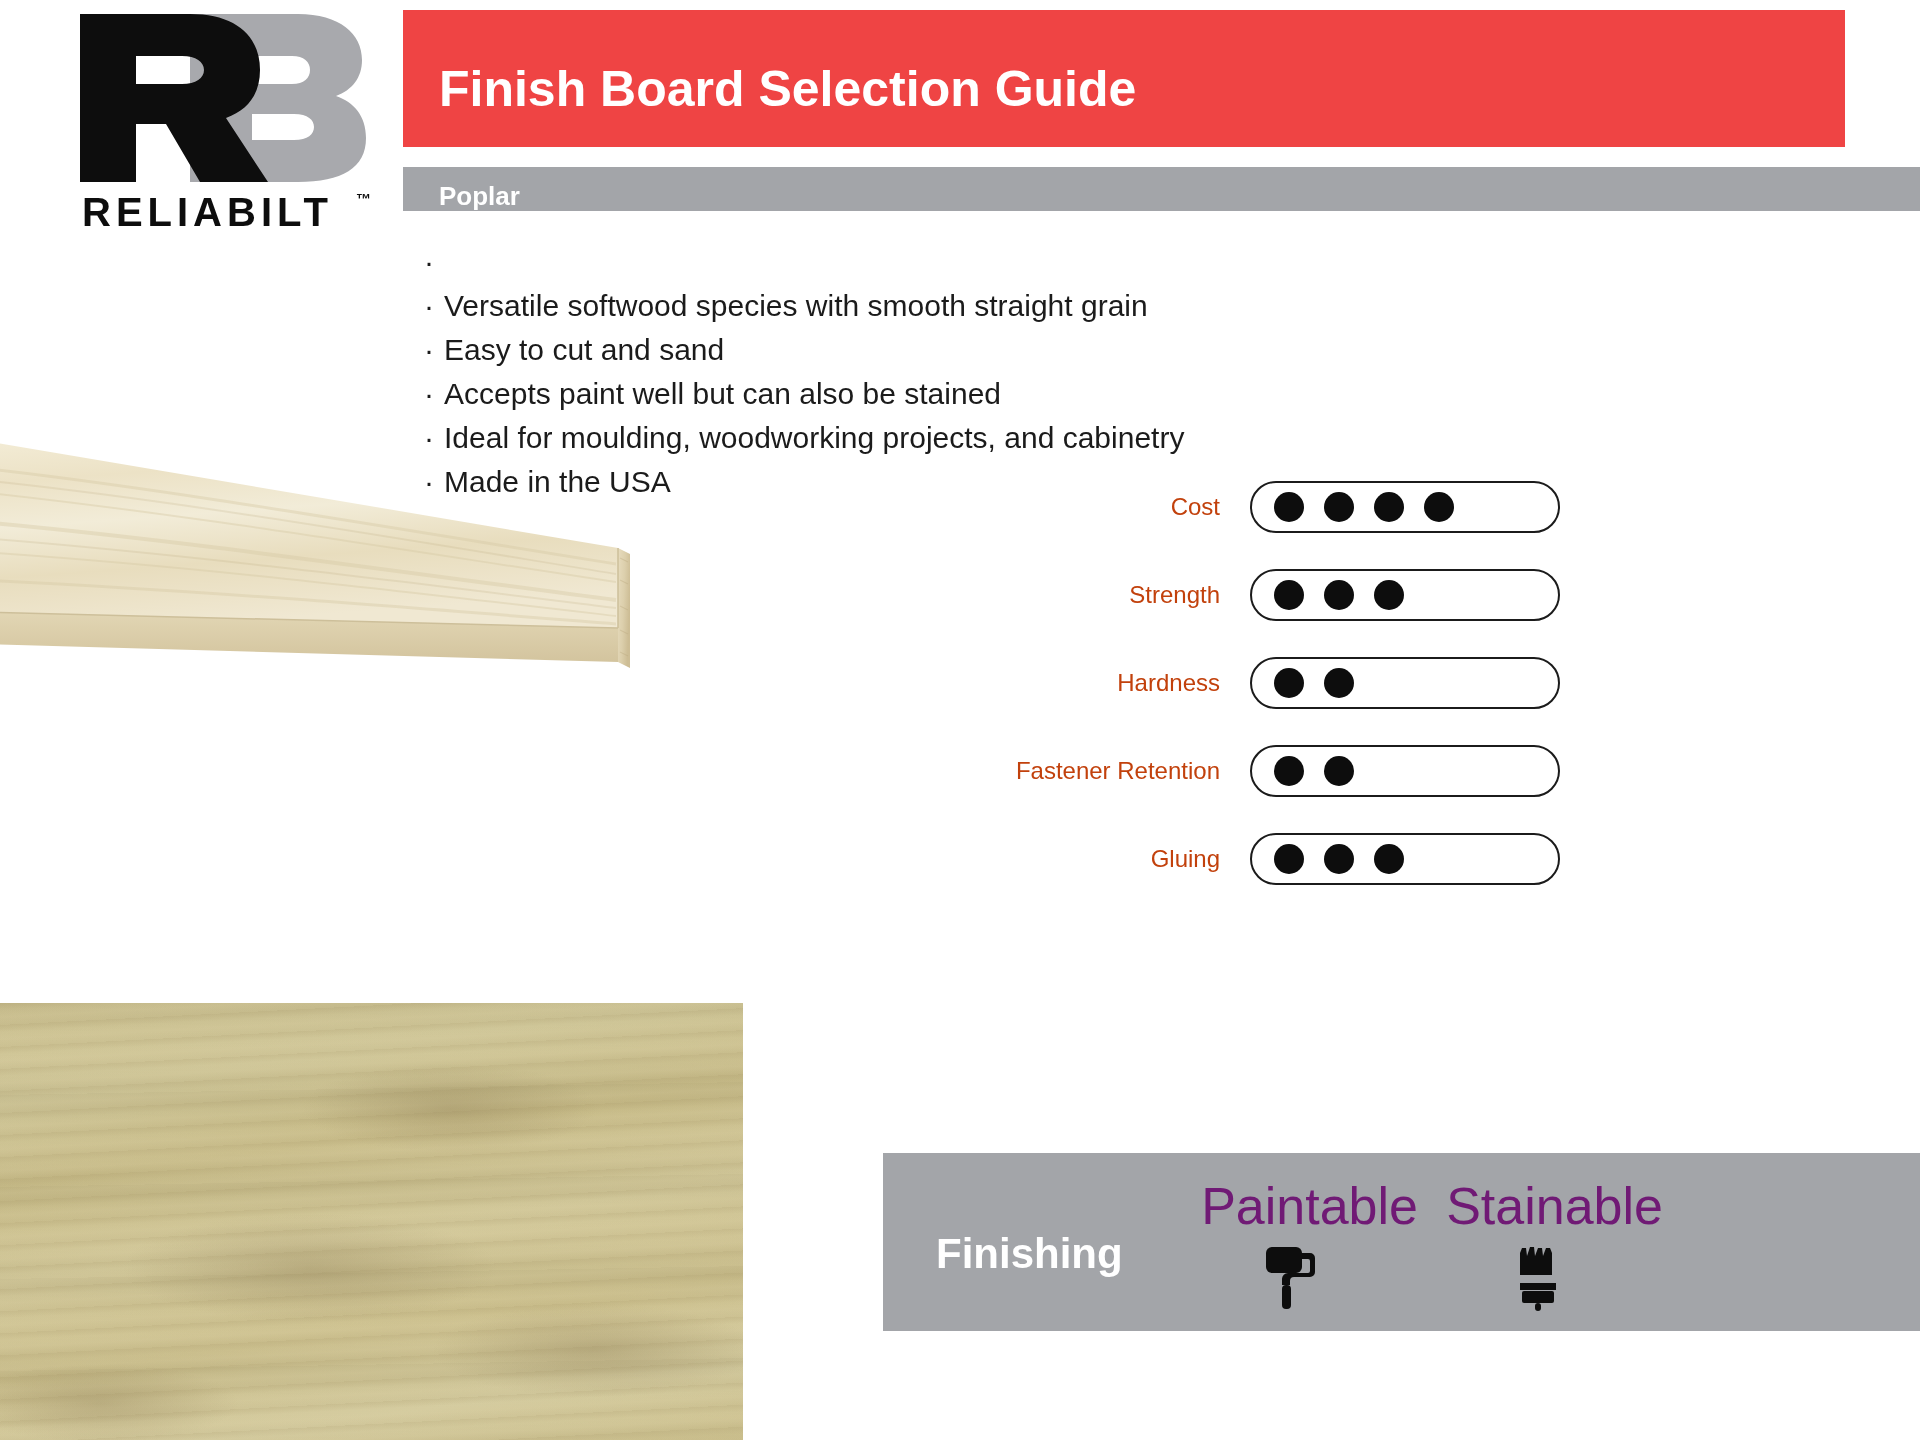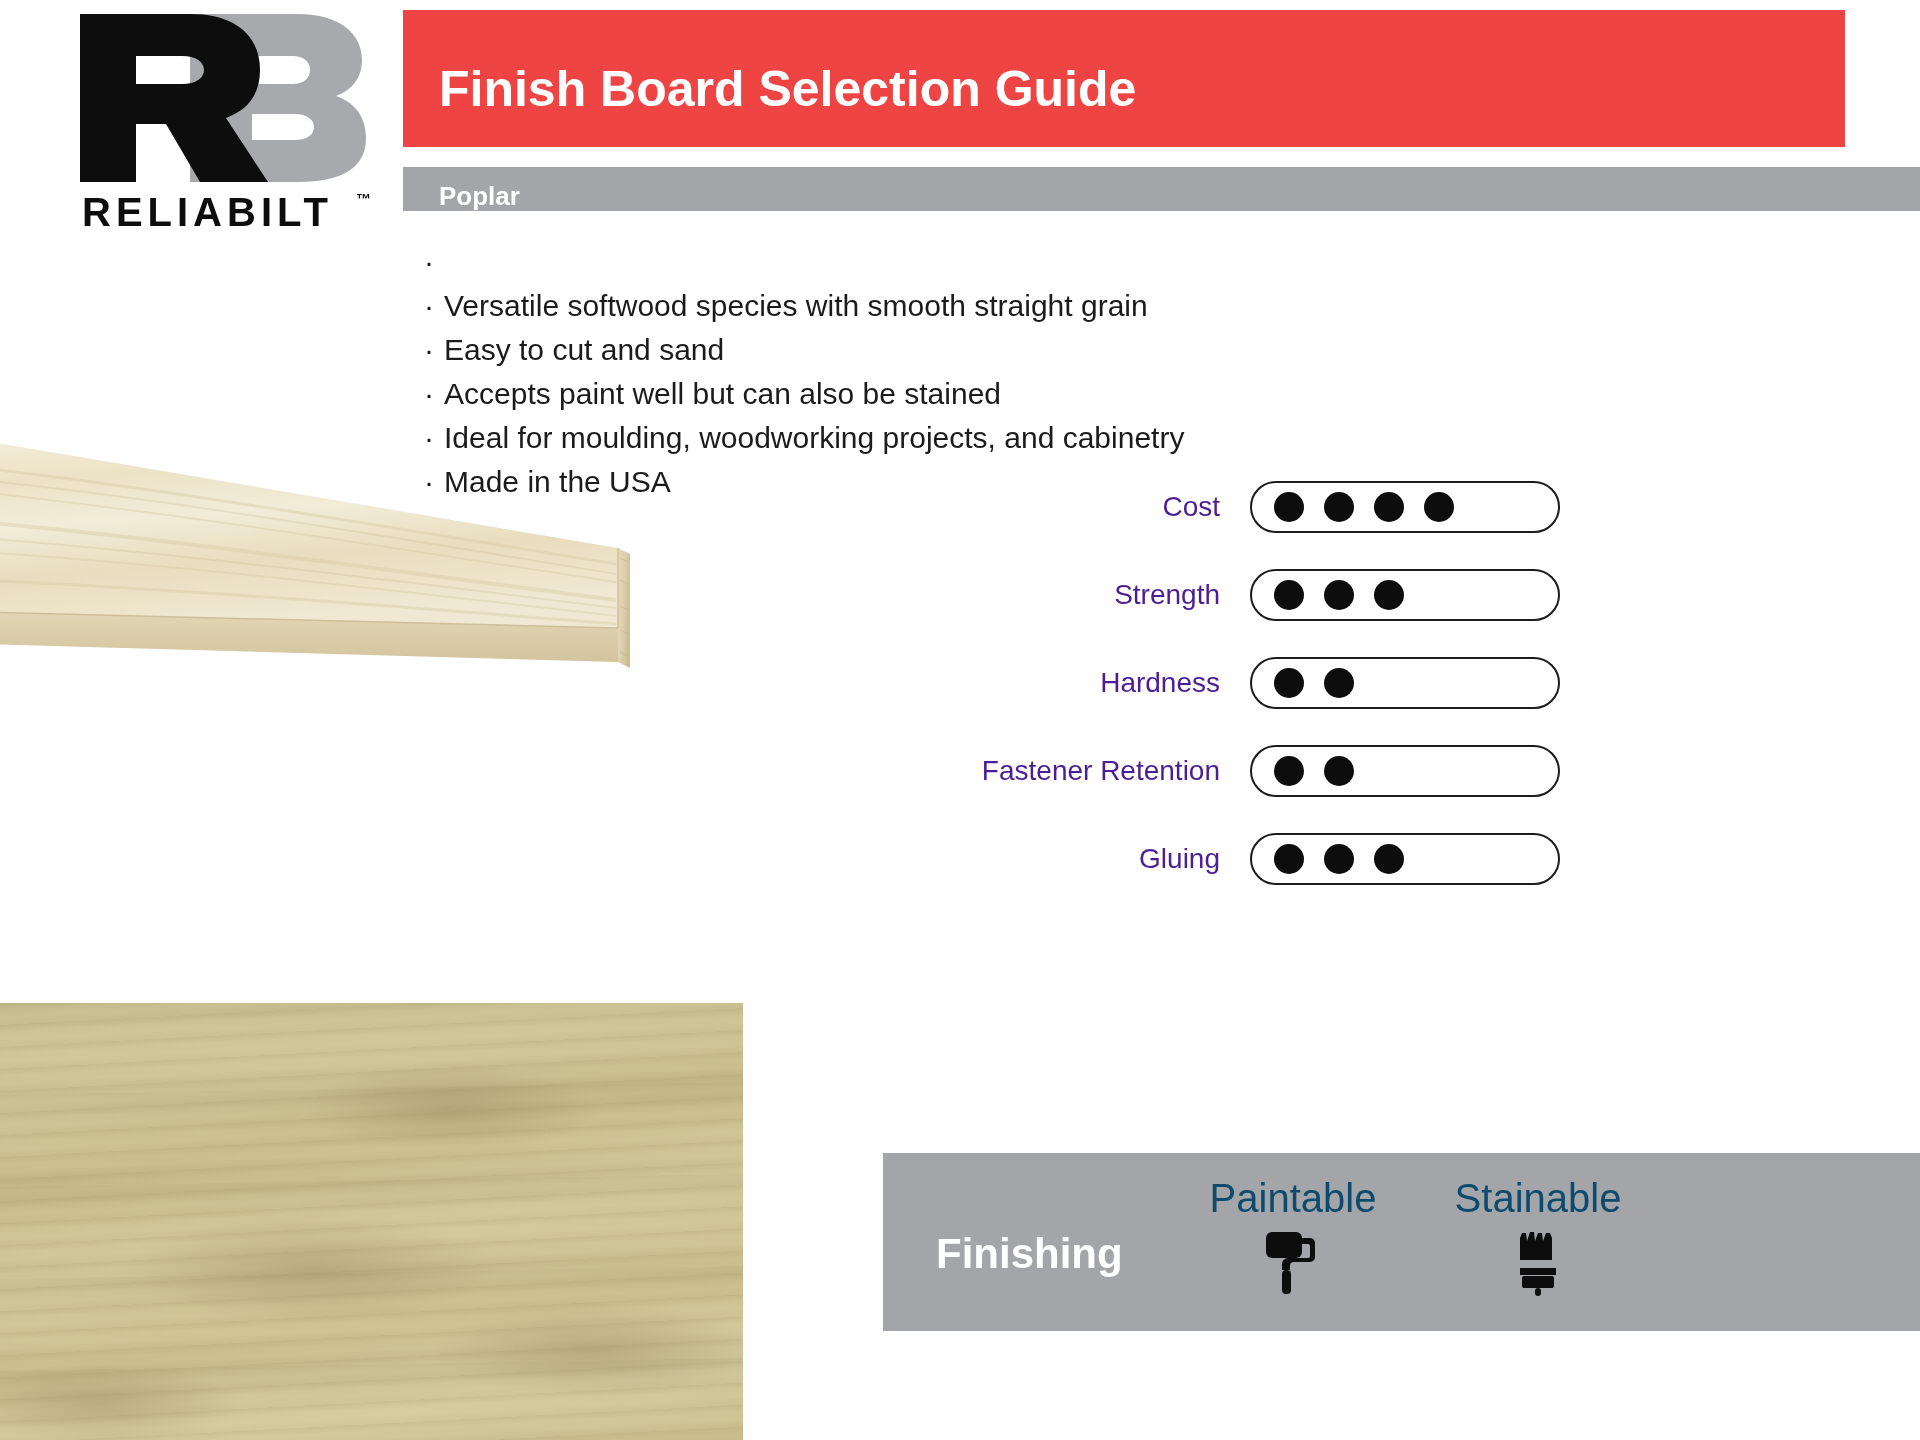--- a/index.html
+++ b/index.html
@@ -81,21 +81,21 @@
   }
   
   #ratings{
     position:absolute;left:900px;top:470px;width:660px;
   }
   .rating-row{
     display:flex;align-items:center;justify-content:flex-end;
     height:74px;margin-bottom:14px;
   }
   .rating-label{
-    font-size:28px;color:#4c1d95;white-space:nowrap;
+    font-size:24px;color:#c2410c;white-space:nowrap;
     margin-right:30px;text-align:right;
   }
   .rating-pill{
     width:310px;height:52px;border:2px solid #1b1b1b;
     border-radius:26px;background:#ffffff;
     display:flex;align-items:center;
     padding-left:22px;box-sizing:border-box;
   }
   .rating-dot{
     width:30px;height:30px;border-radius:50%;
@@ -105,21 +105,21 @@
   #finishing-bar{
     position:absolute;left:883px;top:1153px;width:1037px;height:178px;
     background:#a3a5a9;
   }
   #finishing-label{
     position:absolute;left:53px;top:77px;
     font-size:42px;font-weight:bold;color:#ffffff;
   }
   .finish-item{position:absolute;top:23px;text-align:center;}
   .finish-item .finish-text{
-    font-size:40px;color:#0c4a6e;white-space:nowrap;
+    font-size:52px;color:#701a75;white-space:nowrap;text-align:right;
   }
   .finish-item .finish-icon{
     margin-top:6px;height:72px;
     display:flex;align-items:center;justify-content:center;
   }
   #finish-paintable{left:285px;width:250px;}
   #finish-stainable{left:530px;width:250px;}
 </style>
 </head>
 <body>

